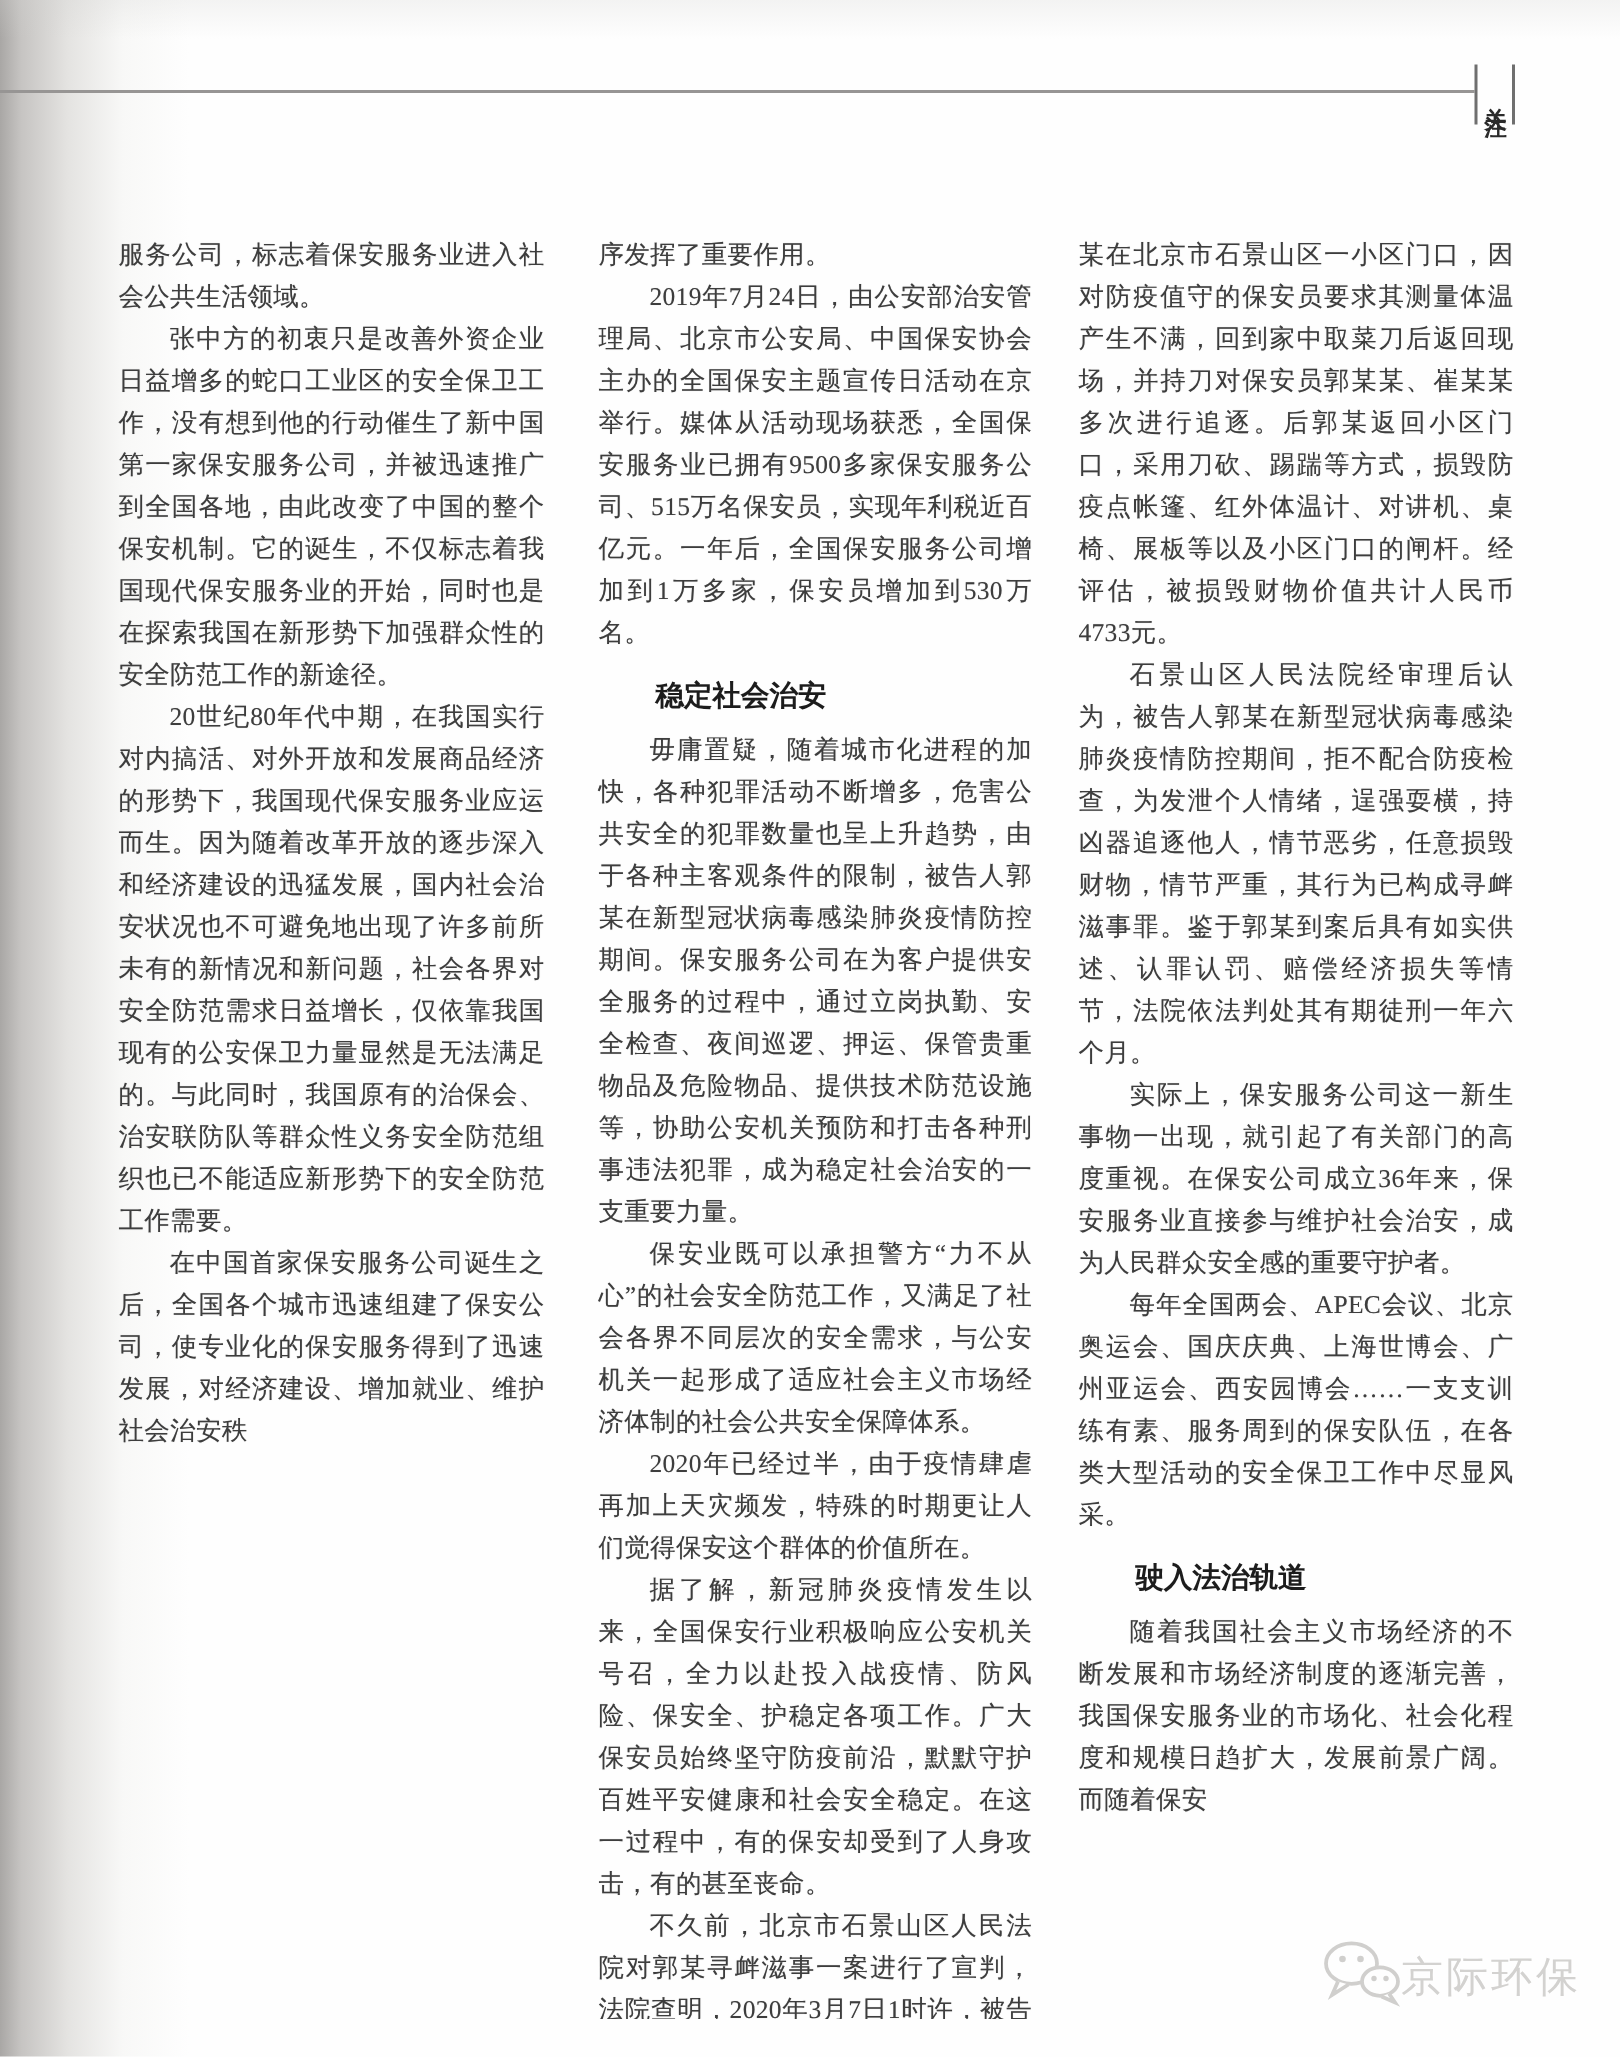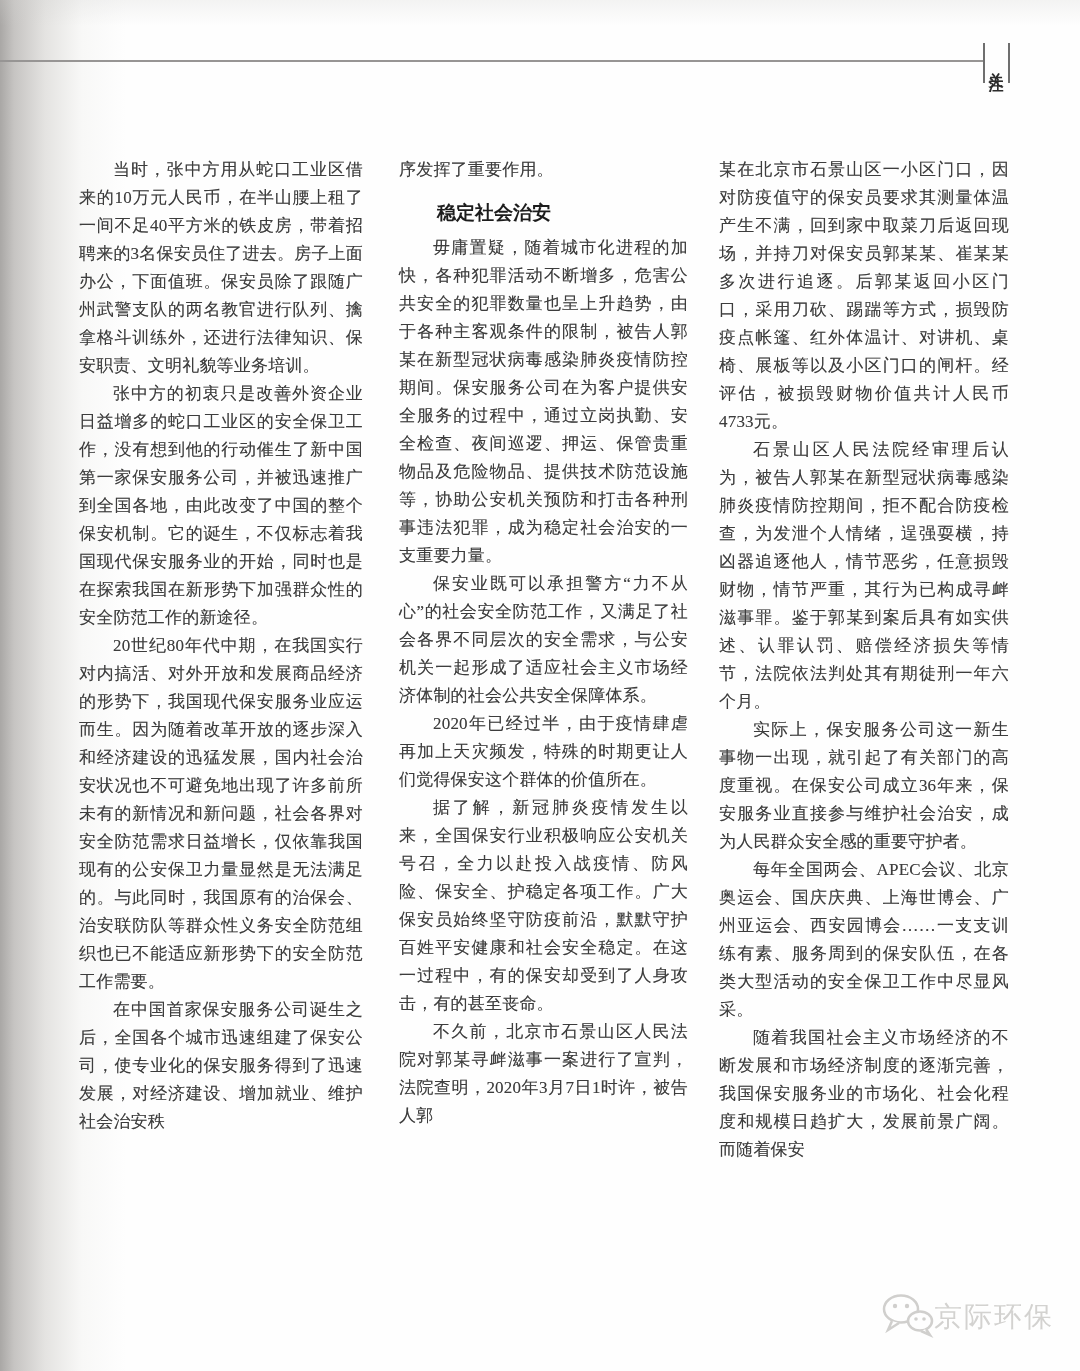--- a/index.html
+++ b/index.html
@@ -60,41 +60,43 @@
 
 <div class="corner-tab">
   <span class="tab-bar"></span>
   <span class="tab-label">关注</span>
   <span class="tab-bar"></span>
 </div>
 
 <main class="content">
 
   <section class="col col1">
-    <p class="para">当时，张中方用从蛇口工业区借来的10万元人民币，在半山腰上租了一间不足40平方米的铁皮房，带着招聘来的3名保安员住了进去。房子上面办公，下面值班。保安员除了跟随广州武警支队的两名教官进行队列、擒拿格斗训练外，还进行法律知识、保安职责、文明礼貌等业务培训。</p>
+    <p class="para cont">服务公司，标志着保安服务业进入社会公共生活领域。</p>
     <p class="para">张中方的初衷只是改善外资企业日益增多的蛇口工业区的安全保卫工作，没有想到他的行动催生了新中国第一家保安服务公司，并被迅速推广到全国各地，由此改变了中国的整个保安机制。它的诞生，不仅标志着我国现代保安服务业的开始，同时也是在探索我国在新形势下加强群众性的安全防范工作的新途径。</p>
     <p class="para">20世纪80年代中期，在我国实行对内搞活、对外开放和发展商品经济的形势下，我国现代保安服务业应运而生。因为随着改革开放的逐步深入和经济建设的迅猛发展，国内社会治安状况也不可避免地出现了许多前所未有的新情况和新问题，社会各界对安全防范需求日益增长，仅依靠我国现有的公安保卫力量显然是无法满足的。与此同时，我国原有的治保会、治安联防队等群众性义务安全防范组织也已不能适应新形势下的安全防范工作需要。</p>
     <p class="para">在中国首家保安服务公司诞生之后，全国各个城市迅速组建了保安公司，使专业化的保安服务得到了迅速发展，对经济建设、增加就业、维护社会治安秩</p>
   </section>
 
   <section class="col col2">
     <p class="para cont">序发挥了重要作用。</p>
+    <p class="para">2019年7月24日，由公安部治安管理局、北京市公安局、中国保安协会主办的全国保安主题宣传日活动在京举行。媒体从活动现场获悉，全国保安服务业已拥有9500多家保安服务公司、515万名保安员，实现年利税近百亿元。一年后，全国保安服务公司增加到1万多家，保安员增加到530万名。</p>
     <h2 class="heading">稳定社会治安</h2>
     <p class="para">毋庸置疑，随着城市化进程的加快，各种犯罪活动不断增多，危害公共安全的犯罪数量也呈上升趋势，由于各种主客观条件的限制，被告人郭某在新型冠状病毒感染肺炎疫情防控期间。保安服务公司在为客户提供安全服务的过程中，通过立岗执勤、安全检查、夜间巡逻、押运、保管贵重物品及危险物品、提供技术防范设施等，协助公安机关预防和打击各种刑事违法犯罪，成为稳定社会治安的一支重要力量。</p>
     <p class="para">保安业既可以承担警方“力不从心”的社会安全防范工作，又满足了社会各界不同层次的安全需求，与公安机关一起形成了适应社会主义市场经济体制的社会公共安全保障体系。</p>
     <p class="para">2020年已经过半，由于疫情肆虐再加上天灾频发，特殊的时期更让人们觉得保安这个群体的价值所在。</p>
     <p class="para">据了解，新冠肺炎疫情发生以来，全国保安行业积极响应公安机关号召，全力以赴投入战疫情、防风险、保安全、护稳定各项工作。广大保安员始终坚守防疫前沿，默默守护百姓平安健康和社会安全稳定。在这一过程中，有的保安却受到了人身攻击，有的甚至丧命。</p>
     <p class="para">不久前，北京市石景山区人民法院对郭某寻衅滋事一案进行了宣判，法院查明，2020年3月7日1时许，被告人郭</p>
   </section>
 
   <section class="col col3">
     <p class="para cont">某在北京市石景山区一小区门口，因对防疫值守的保安员要求其测量体温产生不满，回到家中取菜刀后返回现场，并持刀对保安员郭某某、崔某某多次进行追逐。后郭某返回小区门口，采用刀砍、踢踹等方式，损毁防疫点帐篷、红外体温计、对讲机、桌椅、展板等以及小区门口的闸杆。经评估，被损毁财物价值共计人民币4733元。</p>
     <p class="para">石景山区人民法院经审理后认为，被告人郭某在新型冠状病毒感染肺炎疫情防控期间，拒不配合防疫检查，为发泄个人情绪，逞强耍横，持凶器追逐他人，情节恶劣，任意损毁财物，情节严重，其行为已构成寻衅滋事罪。鉴于郭某到案后具有如实供述、认罪认罚、赔偿经济损失等情节，法院依法判处其有期徒刑一年六个月。</p>
     <p class="para">实际上，保安服务公司这一新生事物一出现，就引起了有关部门的高度重视。在保安公司成立36年来，保安服务业直接参与维护社会治安，成为人民群众安全感的重要守护者。</p>
     <p class="para">每年全国两会、APEC会议、北京奥运会、国庆庆典、上海世博会、广州亚运会、西安园博会……一支支训练有素、服务周到的保安队伍，在各类大型活动的安全保卫工作中尽显风采。</p>
+    <h2 class="heading">驶入法治轨道</h2>
     <p class="para">随着我国社会主义市场经济的不断发展和市场经济制度的逐渐完善，我国保安服务业的市场化、社会化程度和规模日趋扩大，发展前景广阔。而随着保安</p>
   </section>
 
 </main>
 
 <div class="watermark">
   <span>
     <svg width="54" height="46" viewBox="0 0 54 46" fill="none" xmlns="http://www.w3.org/2000/svg">
       <ellipse cx="21" cy="17" rx="17" ry="13.5" stroke="#d0cfcd" stroke-width="2.5"></ellipse>
       <path d="M12 29 L8 38 L19 31" stroke="#d0cfcd" stroke-width="2.5" fill="#fefefe"></path>

